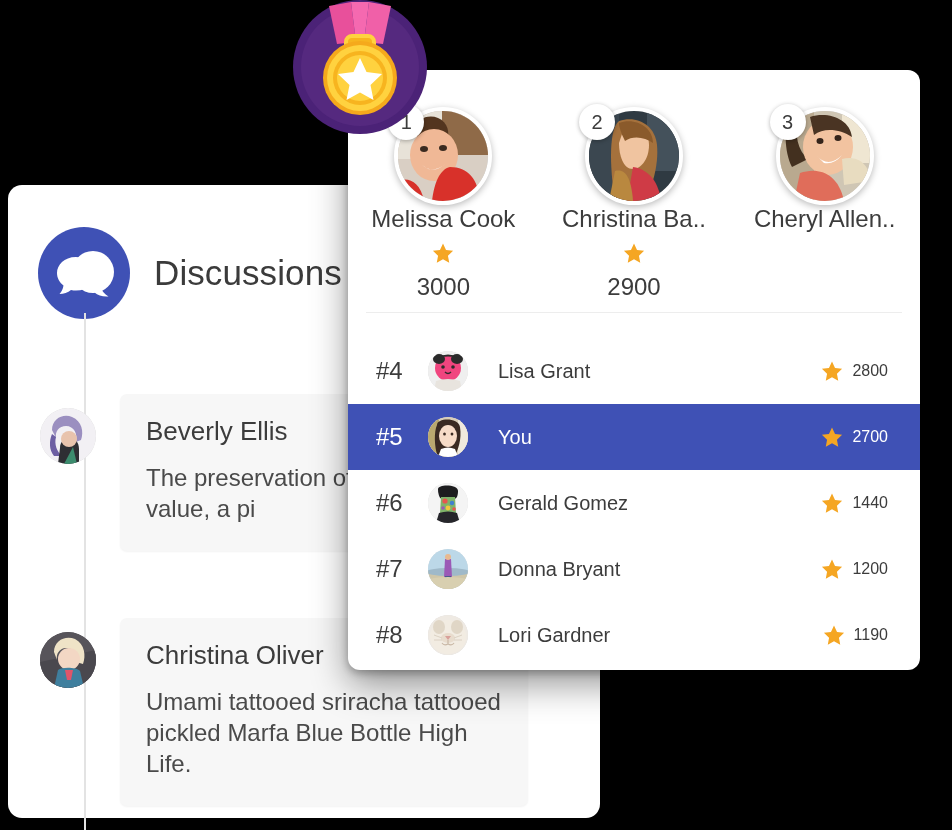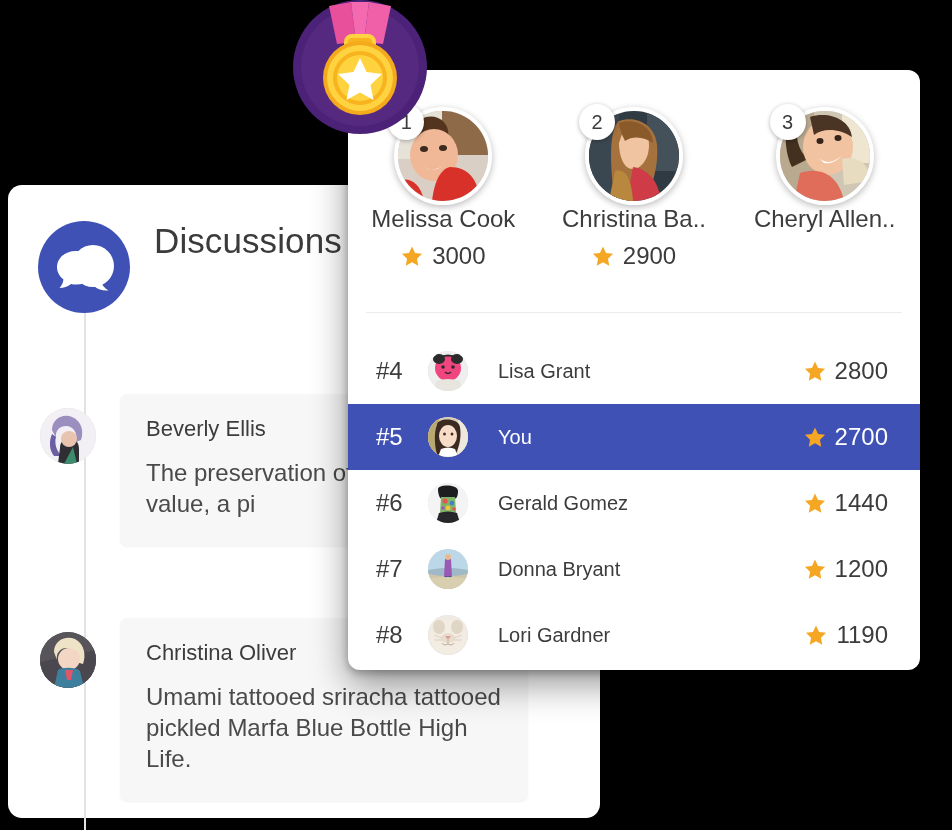--- a/index.html
+++ b/index.html
@@ -27,22 +27,23 @@
     width: 592px;
     height: 633px;
     background: #ffffff;
     border-radius: 14px;
     box-shadow: 0 10px 30px rgba(0,0,0,0.45), 0 2px 6px rgba(0,0,0,0.3);
   }
 
   #discussions-header {
     position: absolute;
     left: 30px;
-    top: 36px;
-    display: flex;
+    top: 42px;
+    display: flex;
+    align-items: center;
   }
 
   #discussions-icon {
     width: 92px;
     height: 92px;
     border-radius: 50%;
     background: #3f51b5;
     position: relative;
     flex: 0 0 auto;
   }
@@ -92,21 +93,21 @@
     margin-left: 24px;
     background: #f7f7f7;
     border-radius: 7px;
     padding: 22px 26px 26px 26px;
     width: 408px;
     box-sizing: border-box;
     box-shadow: 0 1px 2px rgba(0,0,0,0.05);
   }
 
   .discussion-name {
-    font-size: 22px;
+    font-size: 26px;
     color: #3c3c3c;
     margin-bottom: 16px;
     font-weight: 400;
   }
   .discussion-text {
     font-size: 24px;
     color: #4a4a4a;
     line-height: 1.29;
     font-weight: 400;
   }
@@ -184,20 +185,21 @@
   }
 
   .podium-score {
     margin-top: 9px;
     font-size: 24px;
     color: #3c3c3c;
     display: flex;
     align-items: center;
     justify-content: center;
     gap: 9px;
+    flex-direction: column;
   }
 
   .star {
     display: inline-block;
     width: 22px;
     height: 22px;
     flex: 0 0 auto;
   }
 
   #podium-divider {
@@ -249,21 +251,21 @@
   .rank-avatar svg { position:absolute; left:0; top:0; }
 
   .rank-name {
     margin-left: 30px;
     font-size: 20px;
     color: #3c3c3c;
     flex: 1 1 auto;
   }
 
   .rank-score {
-    font-size: 24px;
+    font-size: 16px;
     color: #3c3c3c;
     display: flex;
     align-items: center;
     gap: 9px;
     flex: 0 0 auto;
   }
 
   
   #medal {
     position: absolute;

